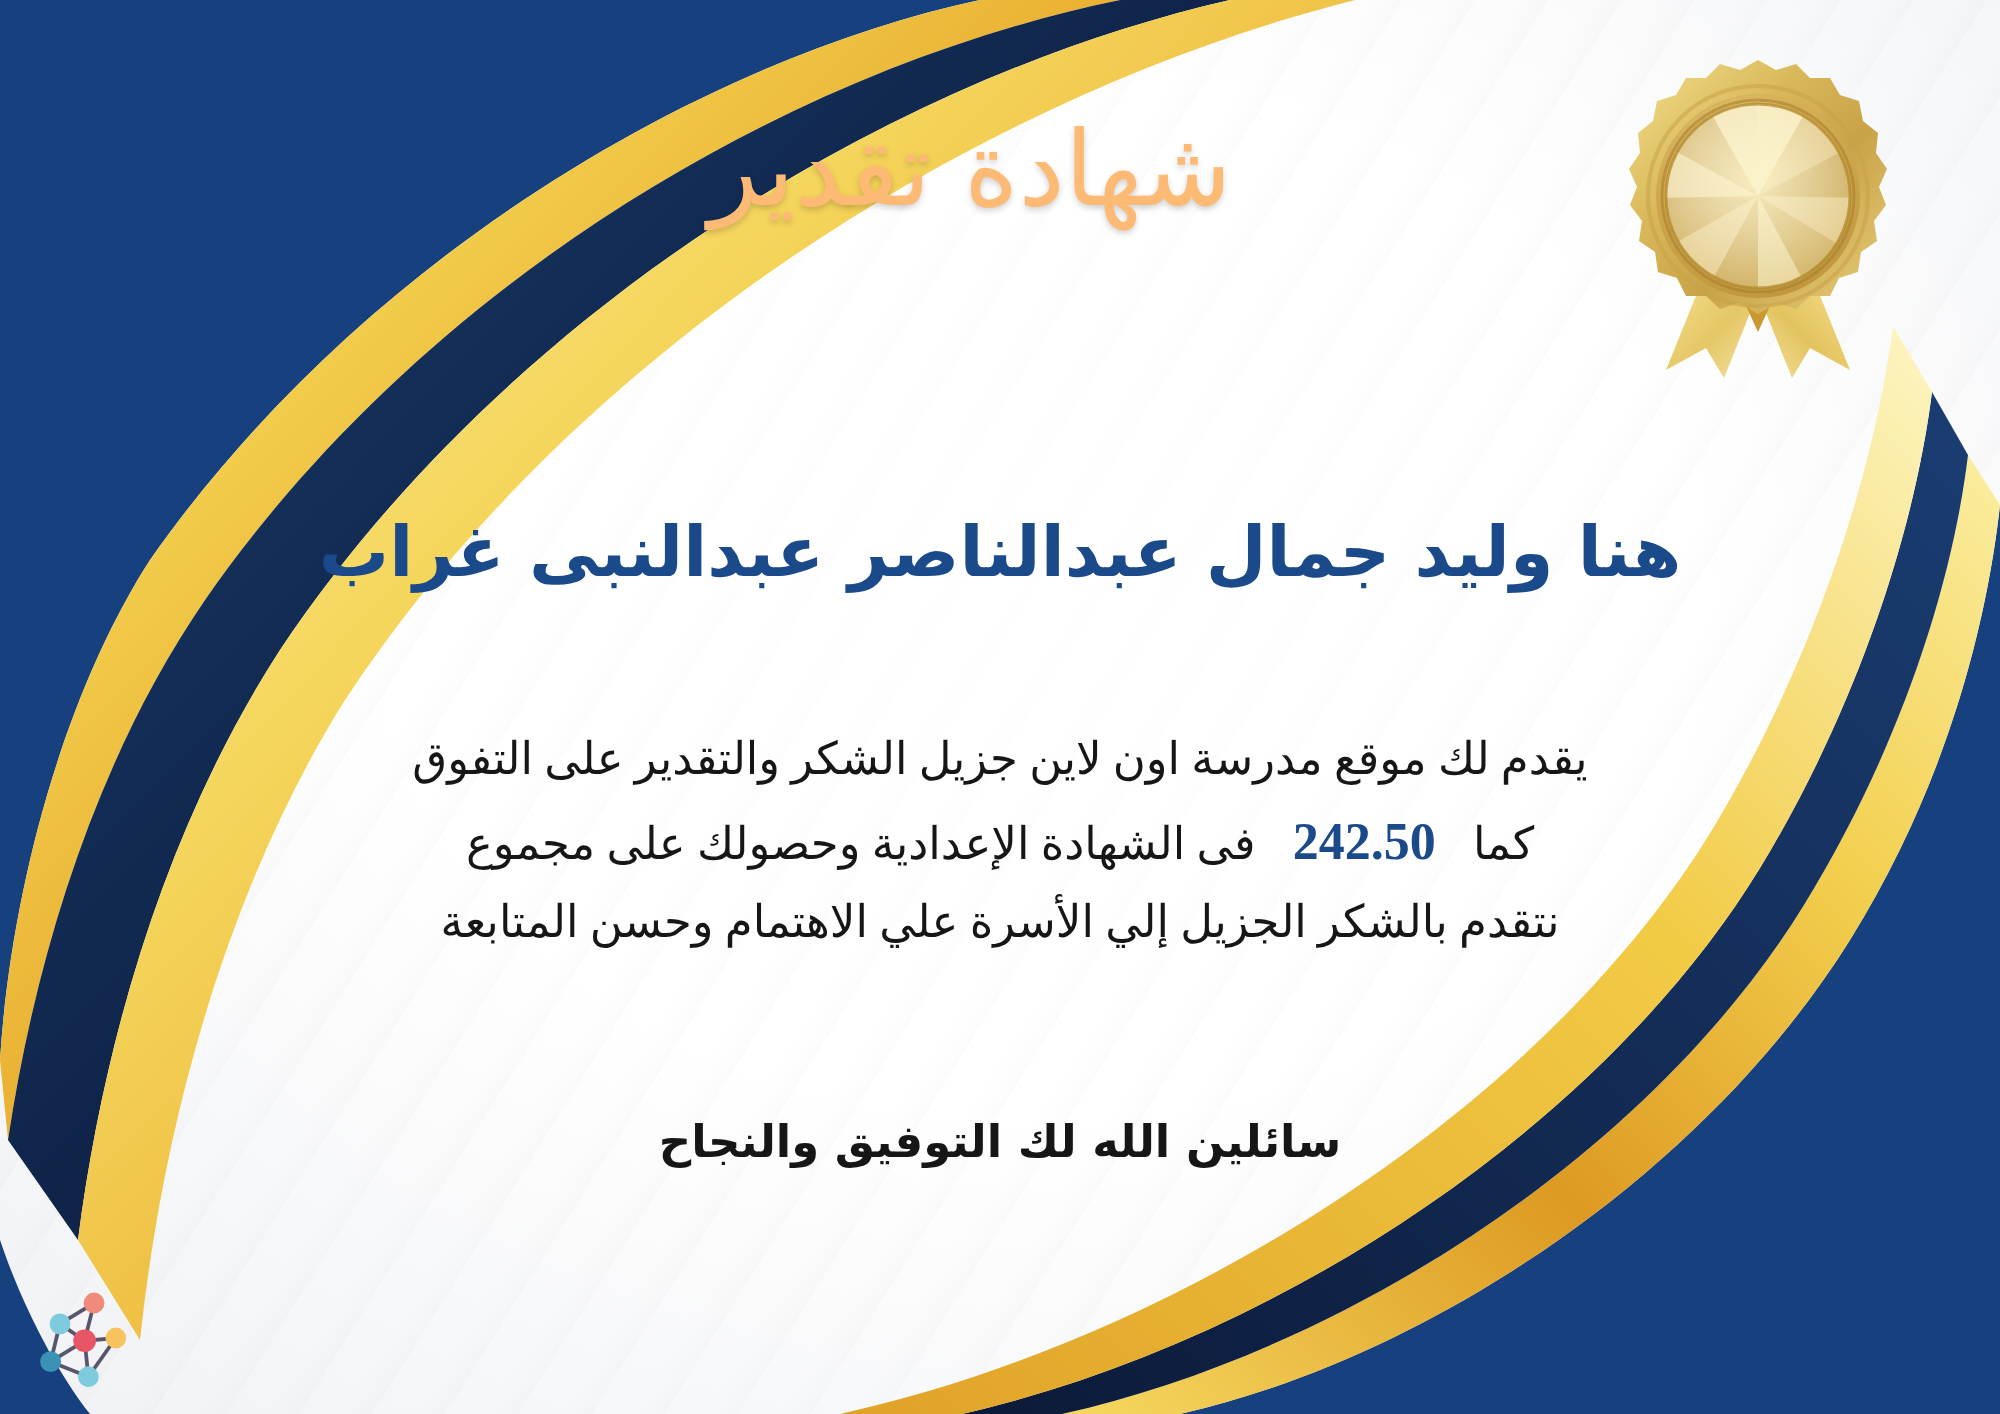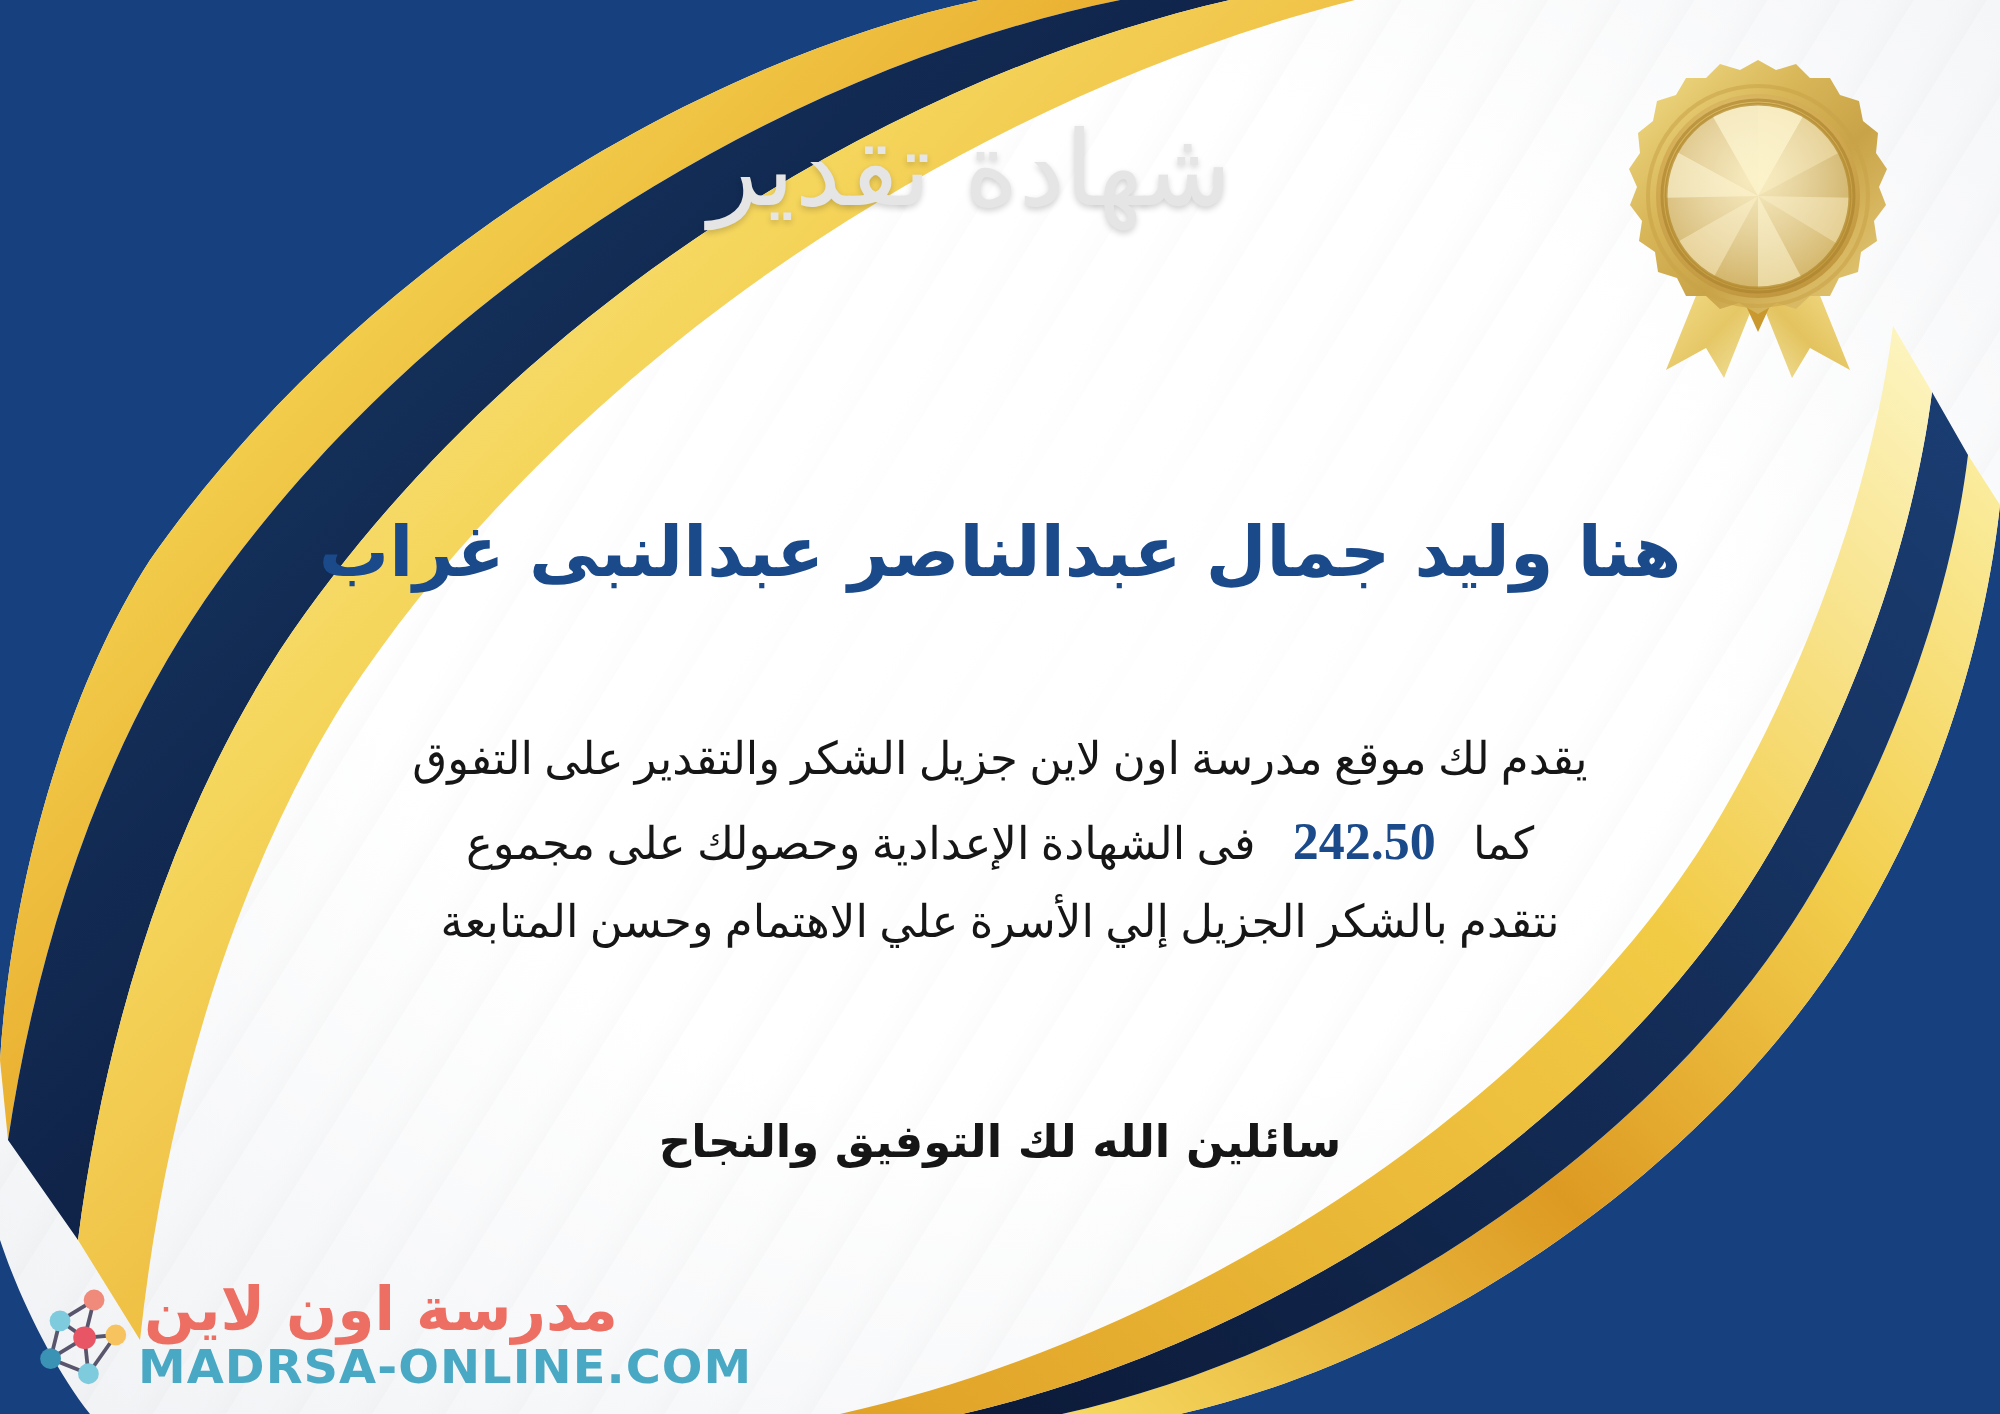--- a/index.html
+++ b/index.html
@@ -36,21 +36,21 @@
   
   .ribbons{position:absolute;inset:0;width:2000px;height:1414px;}
 
   
   .content{position:absolute;inset:0;}
 
   .title{
     position:absolute;top:112px;left:0;right:0;
     text-align:center;
     font-size:104px;line-height:1.1;
-    font-weight:400;color:#e5e5e5;
+    font-weight:400;color:#fdba74;
     letter-spacing:2px;
     padding-right:60px;
     text-shadow:0 3px 6px rgba(0,0,0,.18);
   }
 
   .recipient{
     position:absolute;top:512px;left:0;right:0;
     text-align:center;
     font-size:70px;line-height:1.15;
     font-weight:700;color:#1b4a8b;
@@ -280,20 +280,16 @@
           <line x1="95" y1="55" x2="66" y2="96"></line>
           <line x1="36" y1="40" x2="26" y2="80"></line>
         </g>
         <circle cx="72" cy="18" r="11" fill="#f08a7a"></circle>
         <circle cx="36" cy="40" r="11" fill="#7ecbdd"></circle>
         <circle cx="62" cy="58" r="12" fill="#e85565"></circle>
         <circle cx="95" cy="55" r="11" fill="#f7c35f"></circle>
         <circle cx="26" cy="80" r="11" fill="#3a93b5"></circle>
         <circle cx="66" cy="96" r="11" fill="#7ecbdd"></circle>
       </svg>
-      <div class="logo-text">
-        <div class="logo-ar">مدرسة اون لاين</div>
-        <div class="logo-en">MADRSA-ONLINE.COM</div>
-      </div>
     </div>
 
   </div>
 </div>
 
 </body></html>

